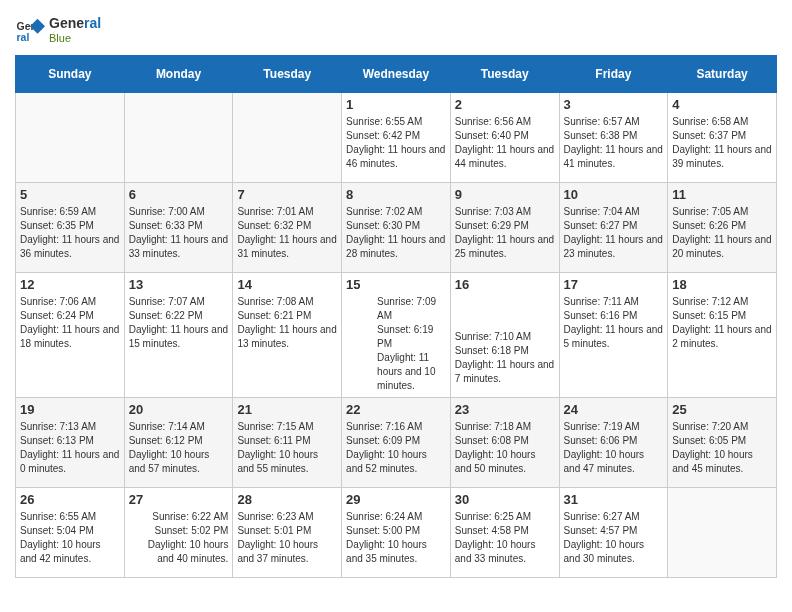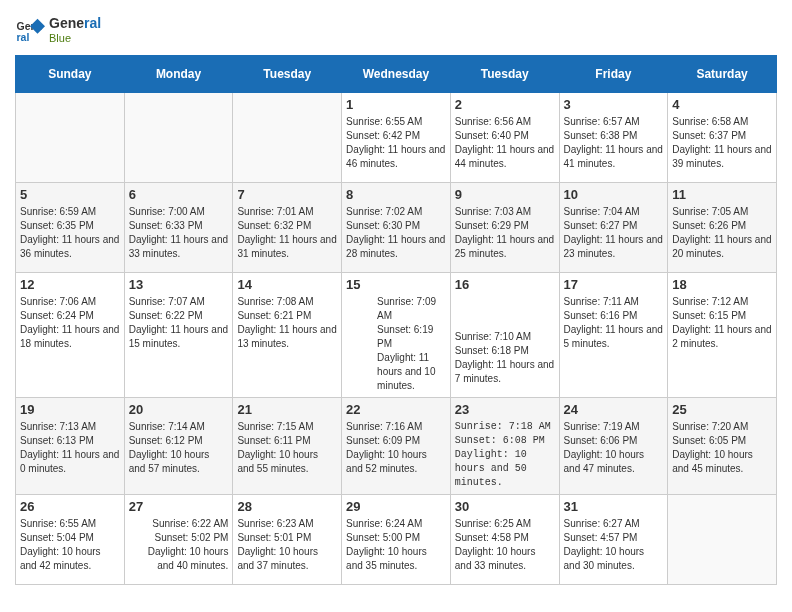--- a/index.html
+++ b/index.html
@@ -245,21 +245,21 @@
 Daylight: 10 hours and 55 minutes.</div>
         </td>
         <td>
           <div class="day-number">22</div>
           <div class="day-info" style="white-space: pre-line;">Sunrise: 7:16 AM
 Sunset: 6:09 PM
 Daylight: 10 hours and 52 minutes.</div>
         </td>
         <td>
           <div class="day-number">23</div>
-          <div class="day-info" style="white-space: pre-line; font-family: Liberation Mono, monospace;">Sunrise: 7:18 AM
+          <div class="day-info" style="white-space: pre-line;">Sunrise: 7:18 AM
 Sunset: 6:08 PM
 Daylight: 10 hours and 50 minutes.</div>
         </td>
         <td>
           <div class="day-number">24</div>
           <div class="day-info" style="white-space: pre-line;">Sunrise: 7:19 AM
 Sunset: 6:06 PM
 Daylight: 10 hours and 47 minutes.</div>
         </td>
         <td>

